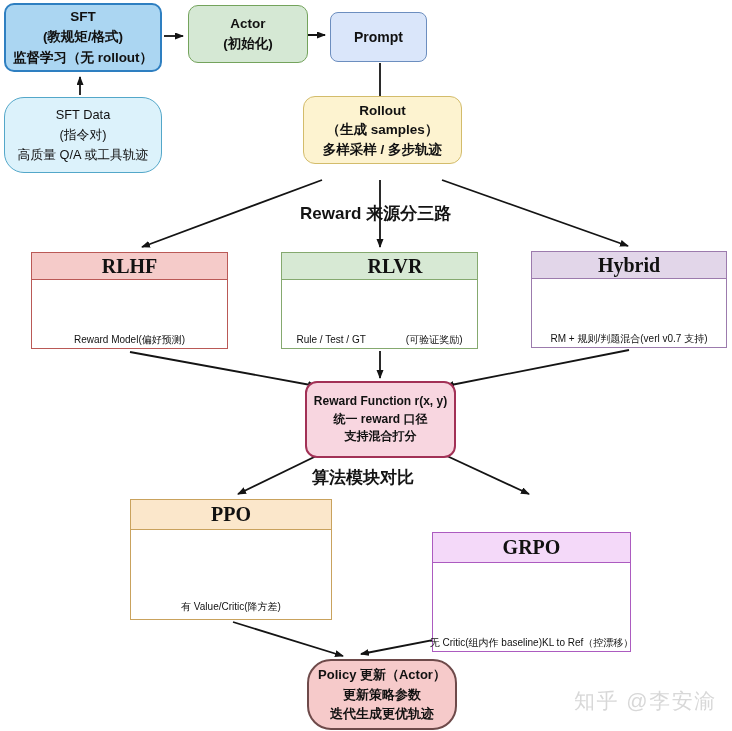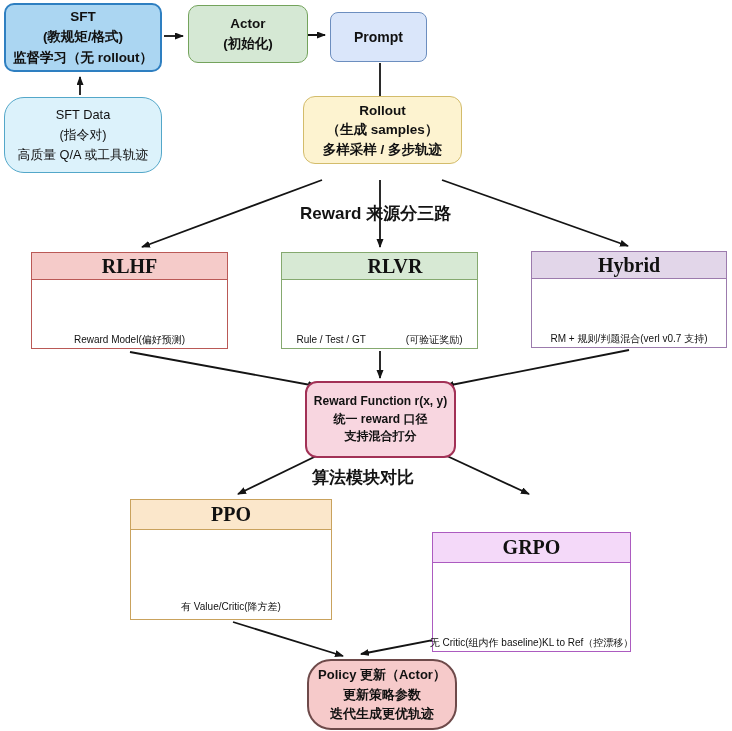--- a/index.html
+++ b/index.html
@@ -168,14 +168,15 @@
       <div class="line">KL to Ref（控漂移）</div>
     </div>
   </div>
 
   <div class="node" id="node-policy">
     <div class="line">Policy 更新（Actor）</div>
     <div class="line">更新策略参数</div>
     <div class="line">迭代生成更优轨迹</div>
   </div>
 
+  <div id="watermark">知乎 @李安渝</div>
 
 </div>
 
 </body></html>

